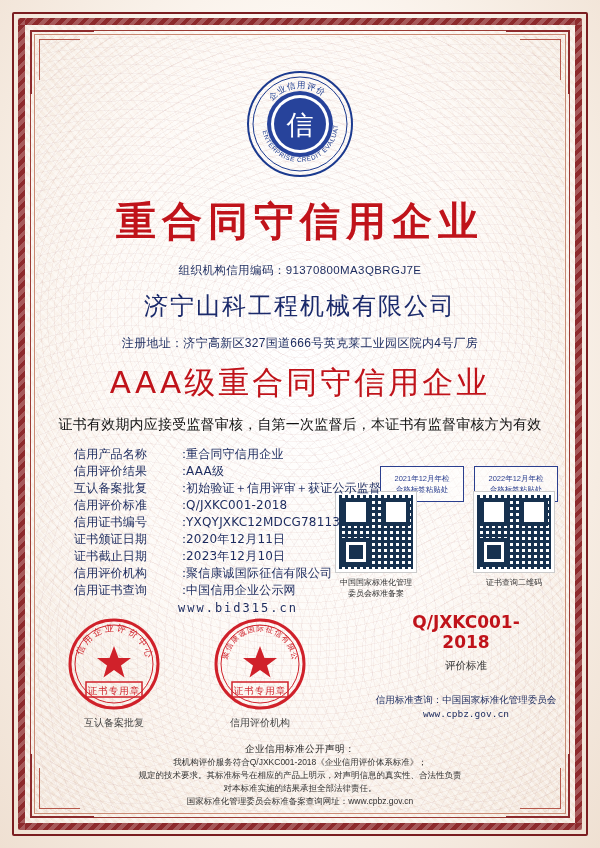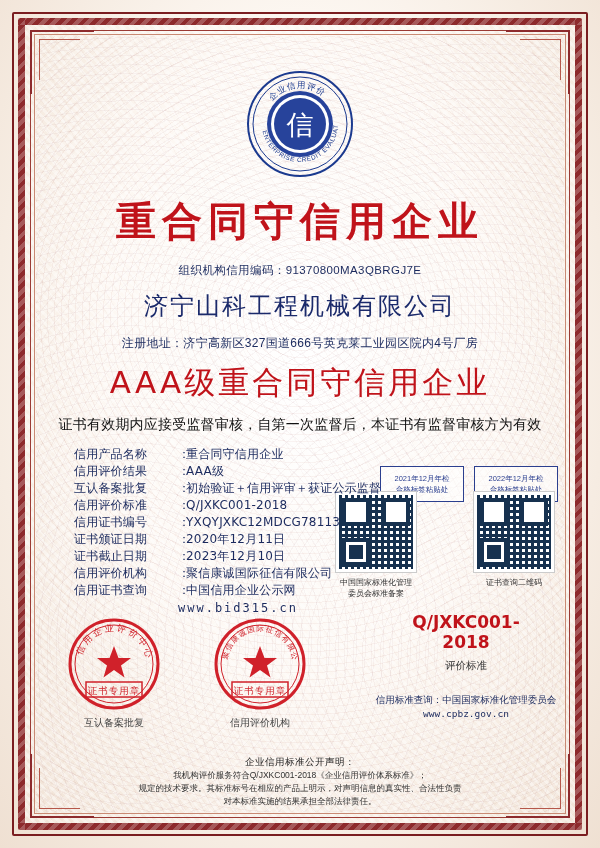--- a/index.html
+++ b/index.html
@@ -418,15 +418,16 @@
       <span>信用标准查询：</span><span>中国国家标准化管理委员会</span><br>
       <span class="std-url">www.cpbz.gov.cn</span>
     </div>
   </div>
 
   <div class="footer">
     <div class="footer-title">企业信用标准公开声明：</div>
     <div class="footer-line">我机构评价服务符合Q/JXKC001-2018《企业信用评价体系标准》；</div>
     <div class="footer-line">规定的技术要求。其标准标号在相应的产品上明示，对声明信息的真实性、合法性负责</div>
     <div class="footer-line">对本标准实施的结果承担全部法律责任。</div>
+    <div class="footer-line">国家标准化管理委员会标准备案查询网址：www.cpbz.gov.cn</div>
   </div>
 
 </div>
 
 </body></html>

